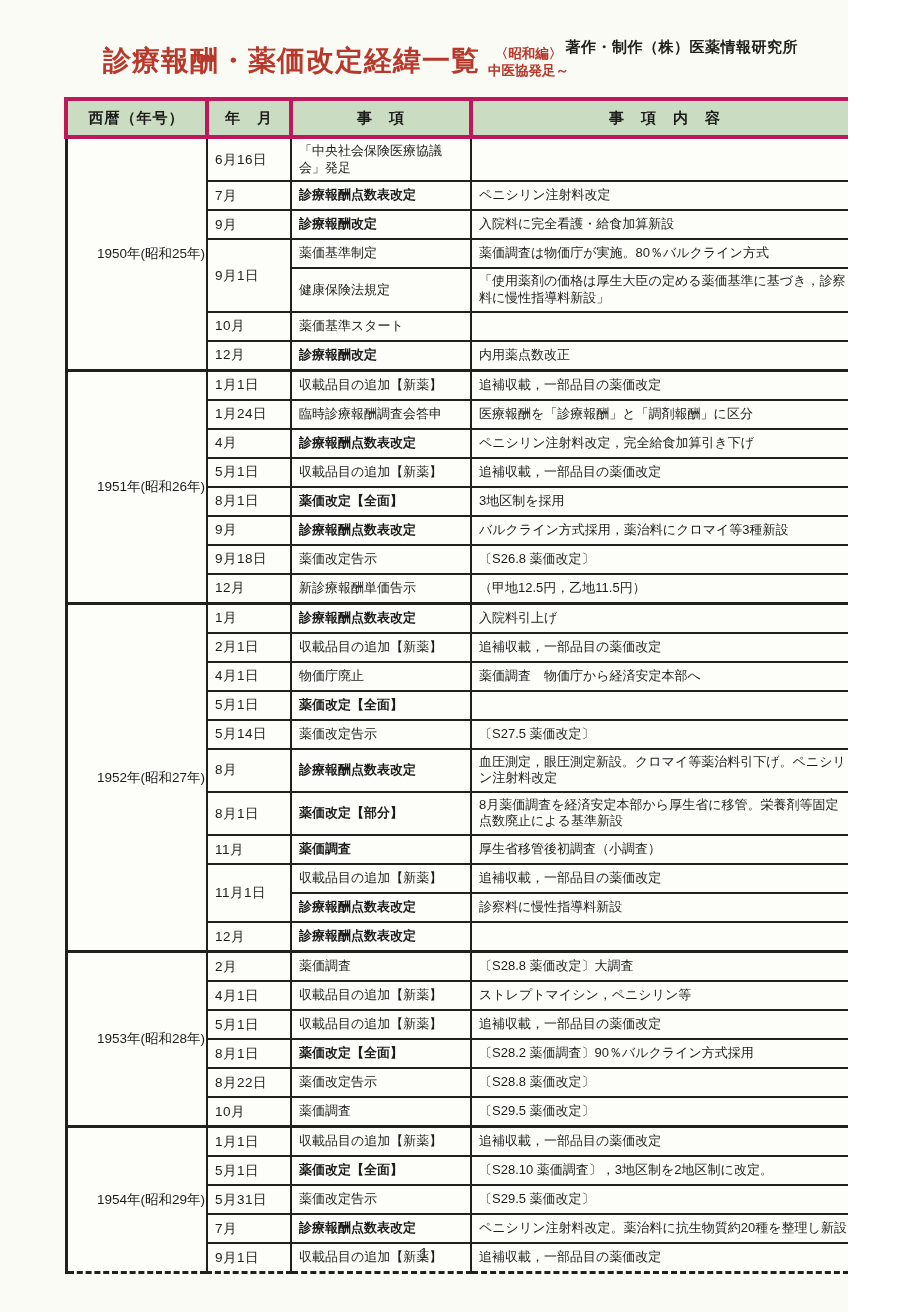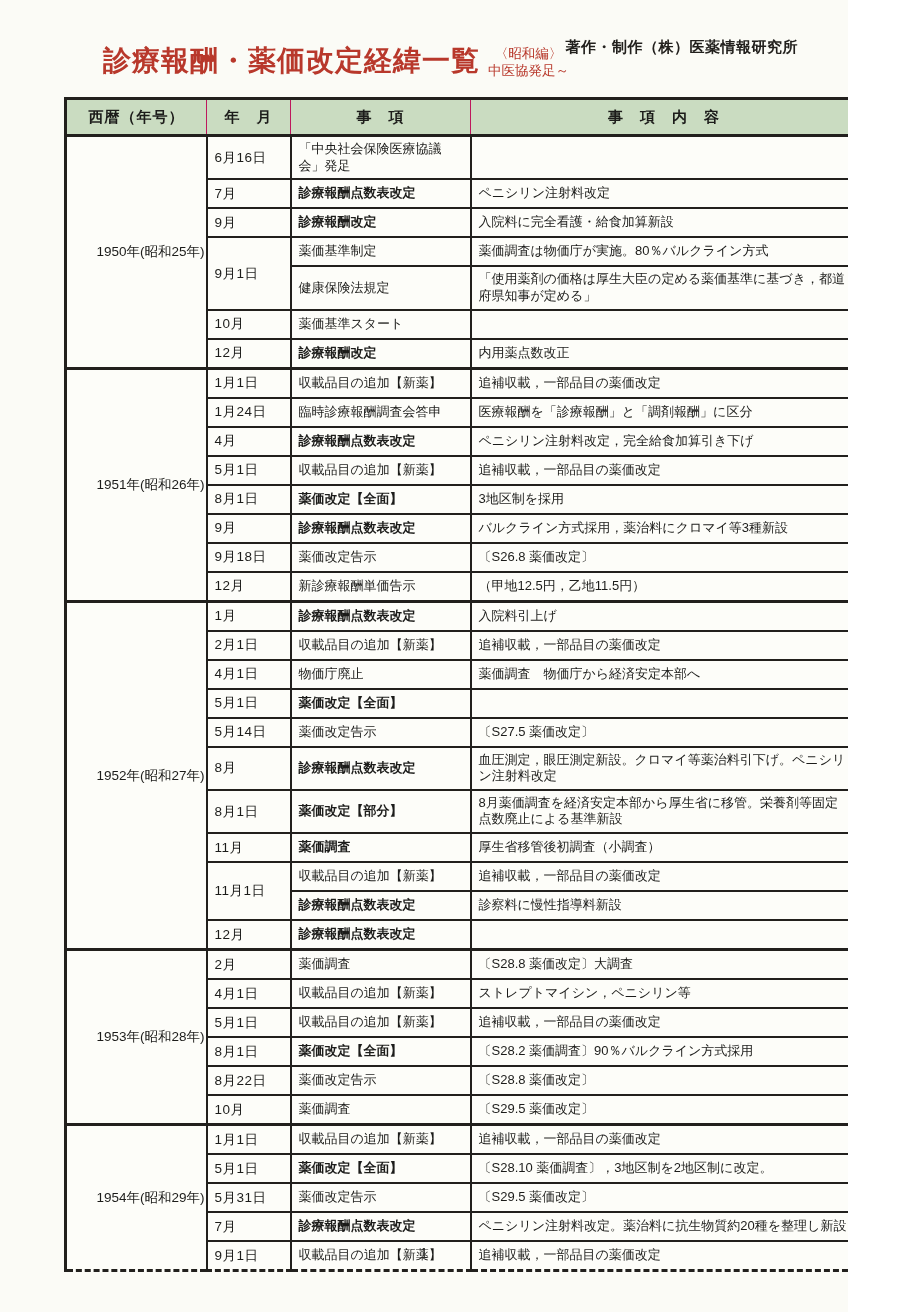--- a/index.html
+++ b/index.html
@@ -14,21 +14,21 @@
   
   .doc-header{position:absolute;left:0;top:0;width:100%;height:97px;}
   .title-wrap{position:absolute;left:103px;top:42px;display:flex;align-items:center;}
   .title{
     margin:0;
     font-size:28px;font-weight:bold;color:#b8382b;
     letter-spacing:1px;line-height:1;
   }
   .subtitle{
     margin-left:8px;margin-top:4px;
-    font-size:13.5px;font-weight:normal;color:#b8382b;
+    font-size:13.5px;font-weight:bold;color:#b8382b;
     text-align:center;line-height:1.25;
   }
   .credit{
     position:absolute;right:50px;top:38px;
     font-size:15px;font-weight:bold;color:#22201d;
     letter-spacing:0.5px;
     margin-left:32px;
   }
   
   table.main-table{
@@ -37,21 +37,21 @@
     border-collapse:collapse;table-layout:fixed;
     border:3px solid #22201d;
     border-bottom:3px dashed #22201d;
     background:#fdfdf9;
   }
   col.c-year{width:141px;}
   col.c-date{width:84px;}
   col.c-item{width:180px;}
   col.c-detail{width:388px;}
   .main-table th{
-    border:1px solid #be185d;
+    border:4px solid #be185d;
     background:#cadcc1;
     font-size:15px;font-weight:bold;
     height:26px;padding:4px 2px;
     text-align:center;vertical-align:middle;
     letter-spacing:1px;
   }
   .main-table td{
     border:2px solid #22201d;
     font-size:13px;line-height:1.28;
     height:19px;
@@ -118,21 +118,21 @@
           <td class="item bold">診療報酬改定</td>
           <td class="detail">入院料に完全看護・給食加算新設</td>
         </tr>
         <tr>
           <td class="date" rowspan="2">9月1日</td>
           <td class="item">薬価基準制定</td>
           <td class="detail">薬価調査は物価庁が実施。80％バルクライン方式</td>
         </tr>
         <tr>
           <td class="item">健康保険法規定</td>
-          <td class="detail">「使用薬剤の価格は厚生大臣の定める薬価基準に基づき，都道府県知事が定める」</td>
+          <td class="detail">「使用薬剤の価格は厚生大臣の定める薬価基準に基づき，診察料に慢性指導料新設」</td>
         </tr>
         <tr>
           <td class="date">10月</td>
           <td class="item">薬価基準スタート</td>
           <td class="detail"></td>
         </tr>
         <tr>
           <td class="date">12月</td>
           <td class="item bold">診療報酬改定</td>
           <td class="detail">内用薬点数改正</td>

